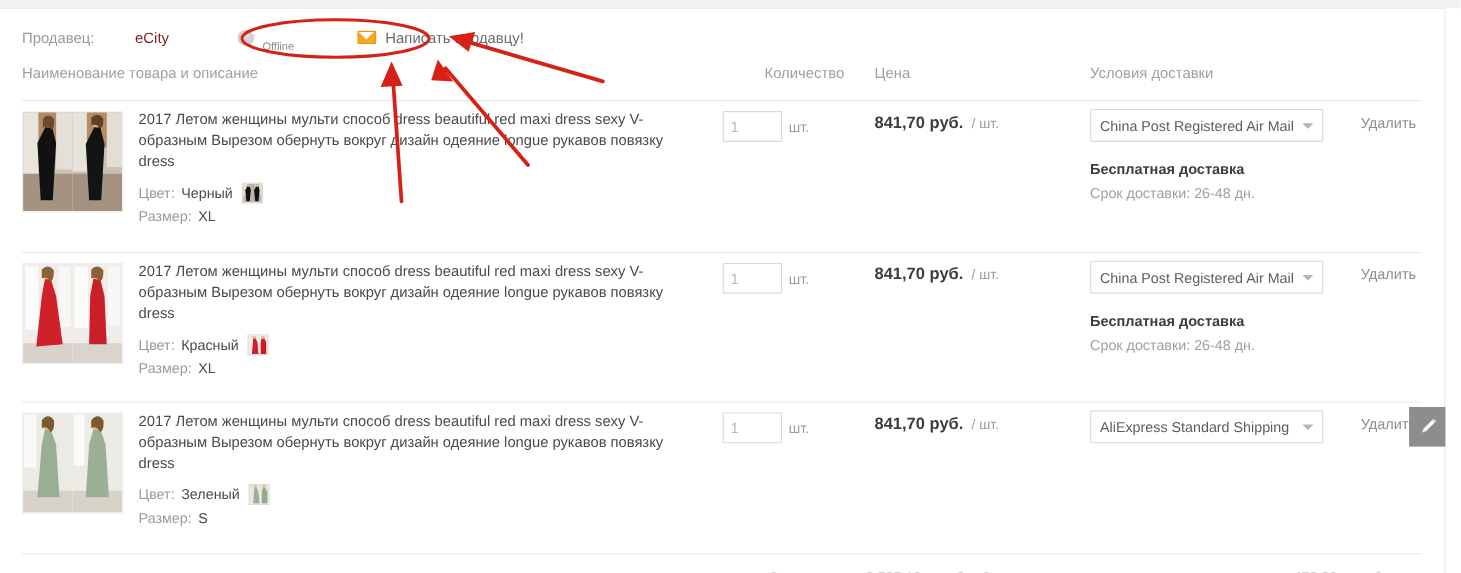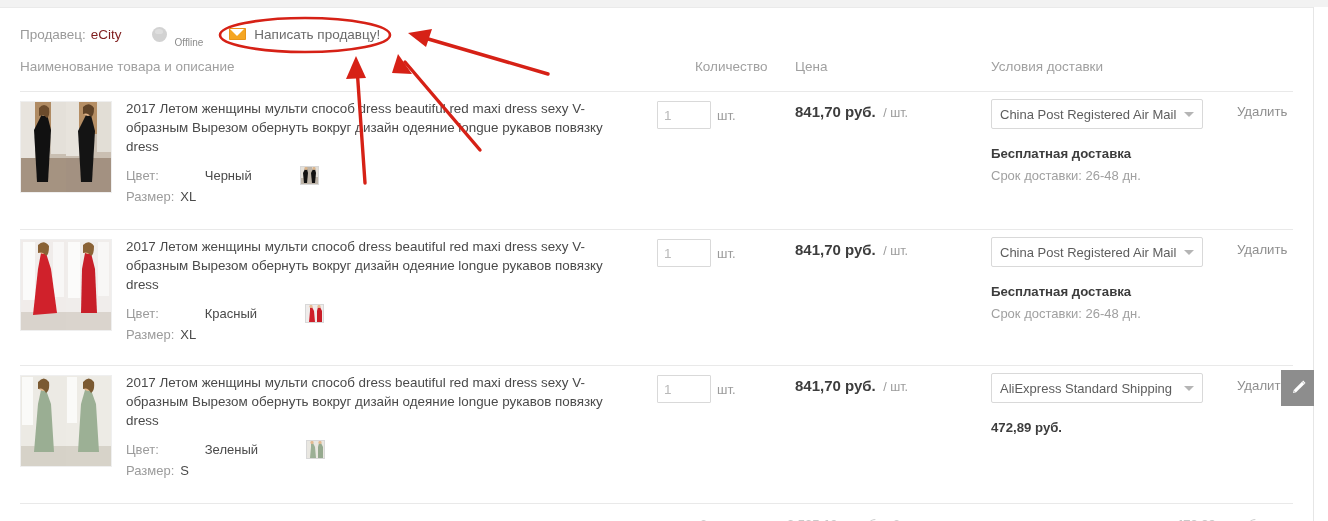--- a/index.html
+++ b/index.html
@@ -50,20 +50,21 @@
   }
 
   
   .seller-bar {
     position: absolute;
     left: 20px; top: 17px;
     display: flex;
     align-items: center;
     height: 20px;
     font-size: 13.5px;
+    gap: 32px;
   }
   .seller-label { color: #9a9a9a; }
   .seller-name { color: #7f1d1d; margin-left: 5px; }
   .status-wrap {
     display: flex;
     align-items: center;
     margin-left: 30px;
   }
   .status-dot {
     width: 15px; height: 15px;
@@ -182,21 +183,21 @@
     cursor: pointer;
   }
   .attr {
     font-size: 13px;
     color: #9b9b9b;
     margin-top: 2px;
     display: flex;
     align-items: center;
     line-height: 19px;
   }
-  .attr-first { margin-top: 10px; gap: 40px; }
+  .attr-first { margin-top: 10px; }
   .attr-val {
     color: #4a4a4a;
     margin-left: 6px;
   }
   .attr-swatch {
     width: 19px; height: 19px;
     margin-left: 8px;
     border: 1px solid #d8d8d8;
     box-sizing: border-box;
     overflow: hidden;
@@ -564,21 +565,20 @@
       <div class="price-cell">
         <span class="price-main">841,70 руб.</span>
         <span class="price-unit">/ шт.</span>
       </div>
 
       <div class="ship-cell">
         <div class="ship-select">
           <span class="ship-select-text">AliExpress Standard Shipping</span>
           <span class="caret"></span>
         </div>
-        <div class="ship-cost">472,89 руб.</div>
       </div>
 
       <div class="delete-cell">Удалить</div>
     </div>
 
     <div class="hr" style="top:496px;"></div>
 
     <div class="totals-row">
       <div class="totals-cell" style="left:700px;">3</div>
       <div class="totals-cell totals-bold" style="left:787px;">2 525,10</div>

